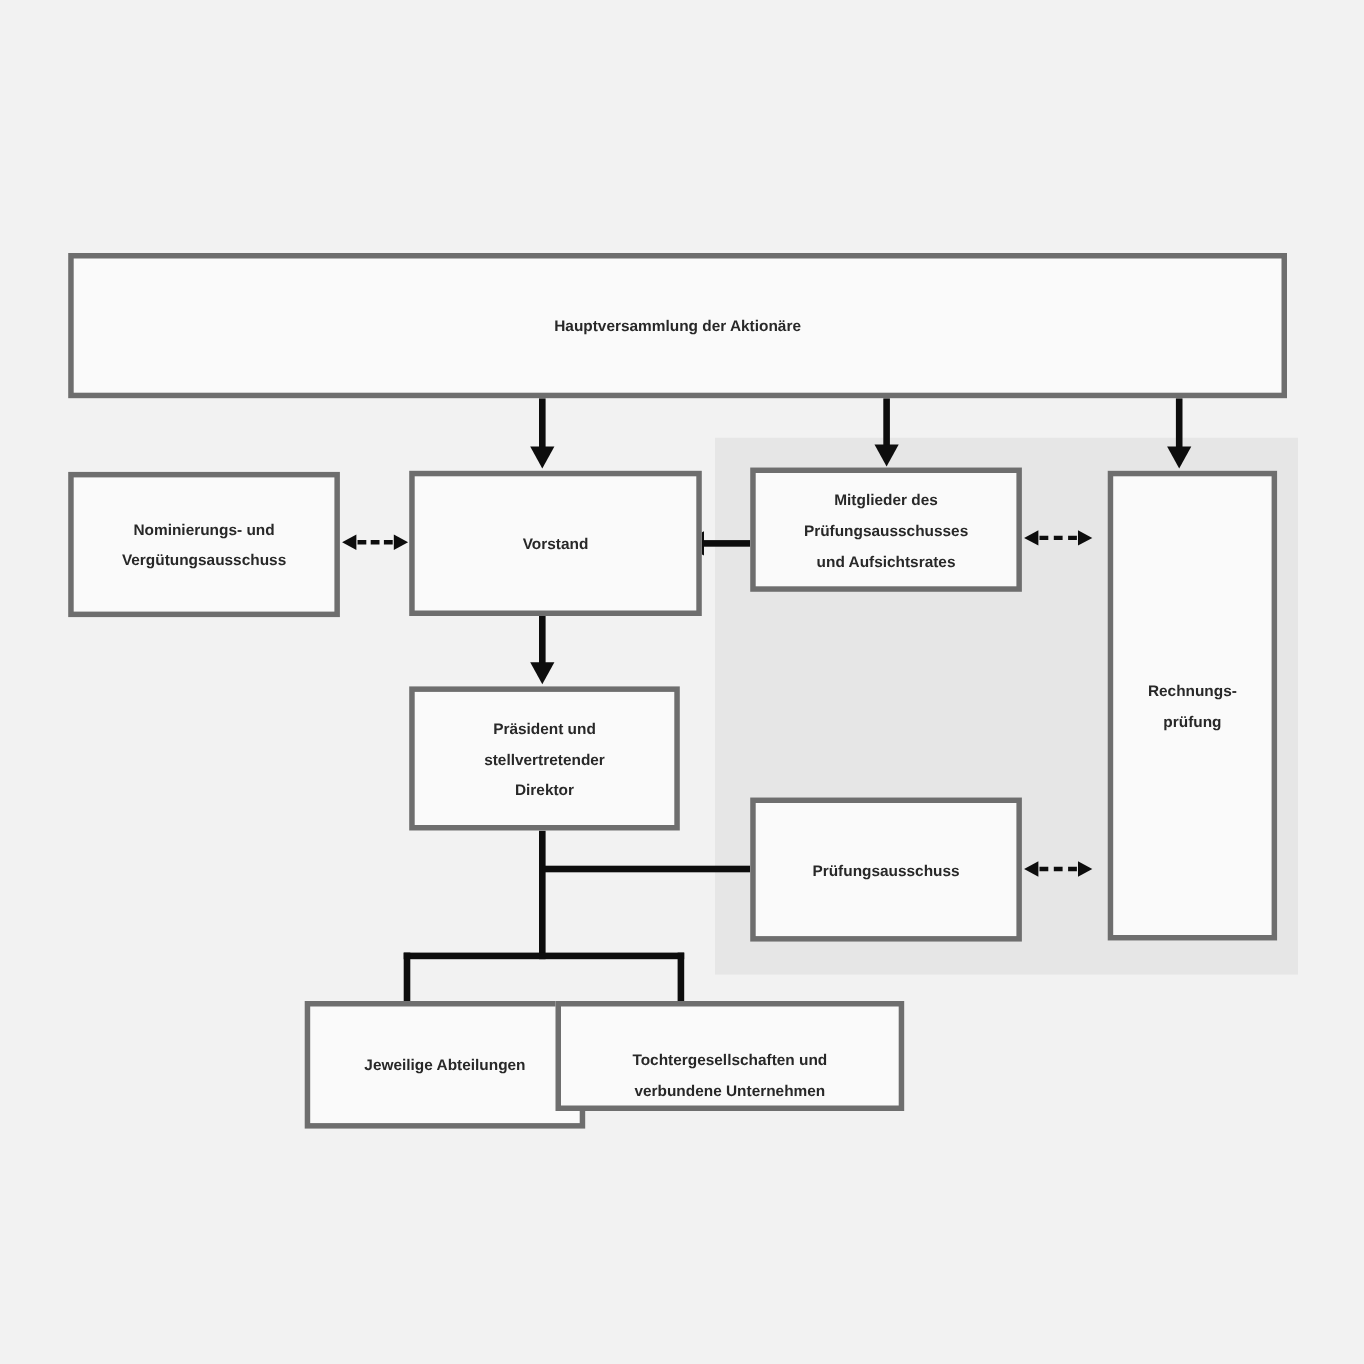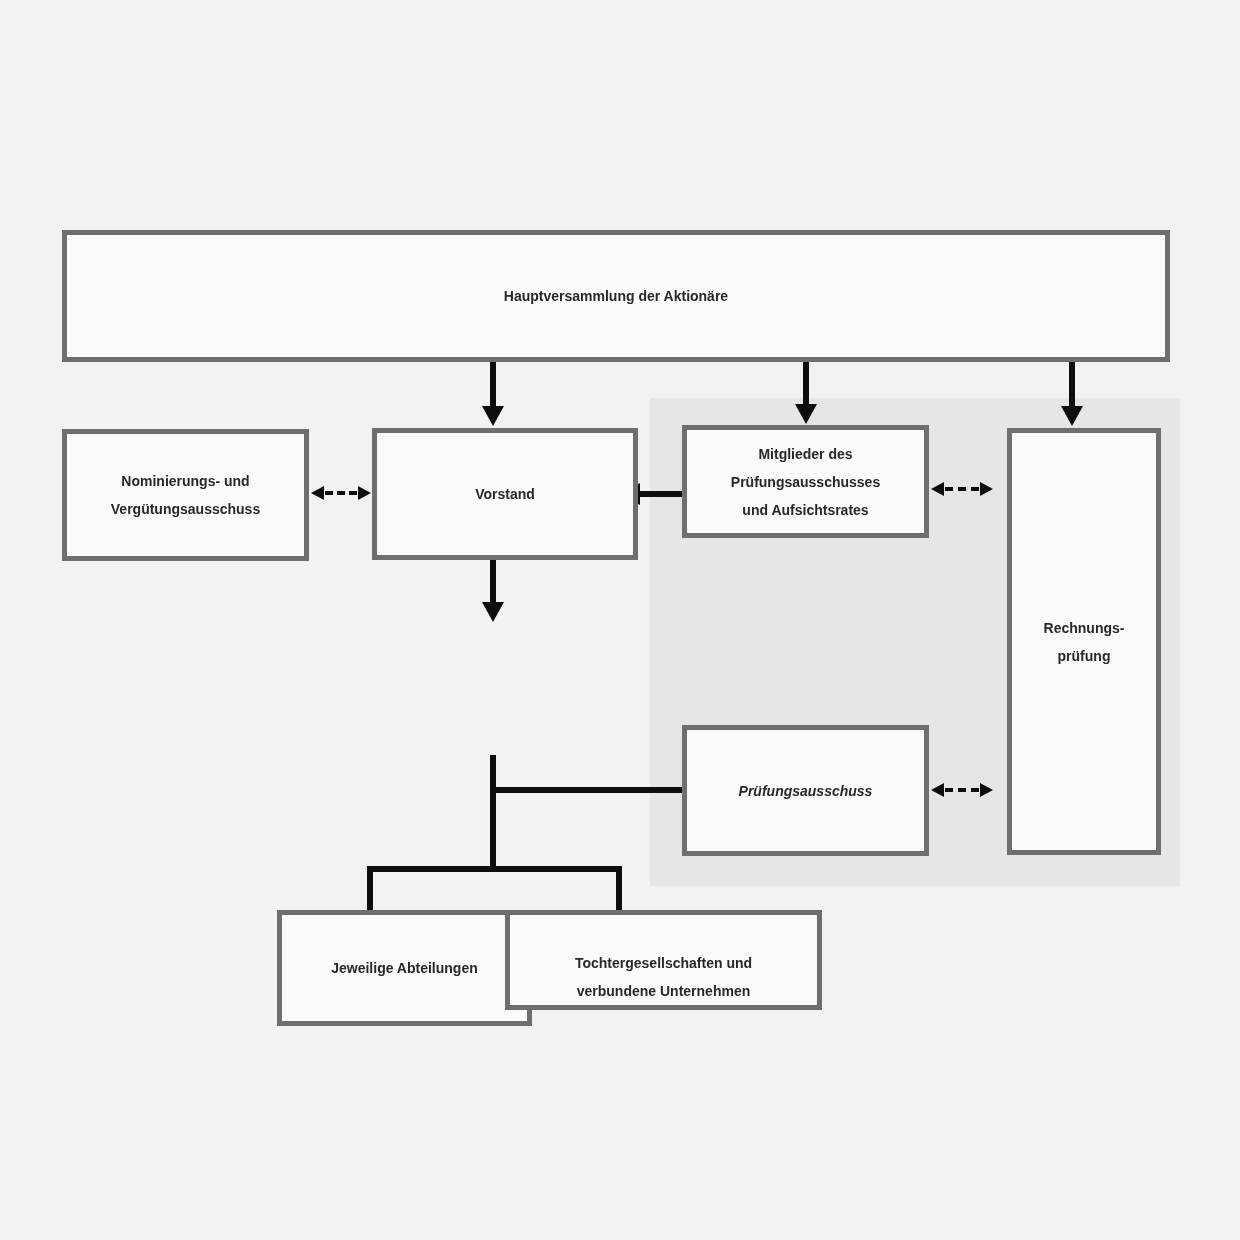--- a/index.html
+++ b/index.html
@@ -113,22 +113,27 @@
     <span class="label">Mitglieder des
 Prüfungsausschusses
 und Aufsichtsrates</span>
   </div>
 
   <div class="box" style="left:995px;top:428px;width:154px;height:427px;margin-left:12px;">
     <span class="label">Rechnungs-
 prüfung</span>
   </div>
 
+  <div class="box" style="left:372px;top:624px;width:246px;height:131px;">
+    <span class="label">Präsident und
+stellvertretender
+Direktor</span>
+  </div>
 
-  <div class="box" style="left:682px;top:725px;width:247px;height:131px;font-style:italic;">
+  <div class="box" style="left:682px;top:725px;width:247px;height:131px;">
     <span class="label">Prüfungsausschuss</span>
   </div>
 
   <div class="box" style="left:240px;top:910px;width:255px;height:116px;margin-left:37px;">
     <span class="label">Jeweilige Abteilungen</span>
   </div>
 
   <div class="box" style="left:505px;top:910px;width:317px;height:100px;align-items:flex-end;">
     <span class="label">Tochtergesellschaften und
 verbundene Unternehmen</span>

